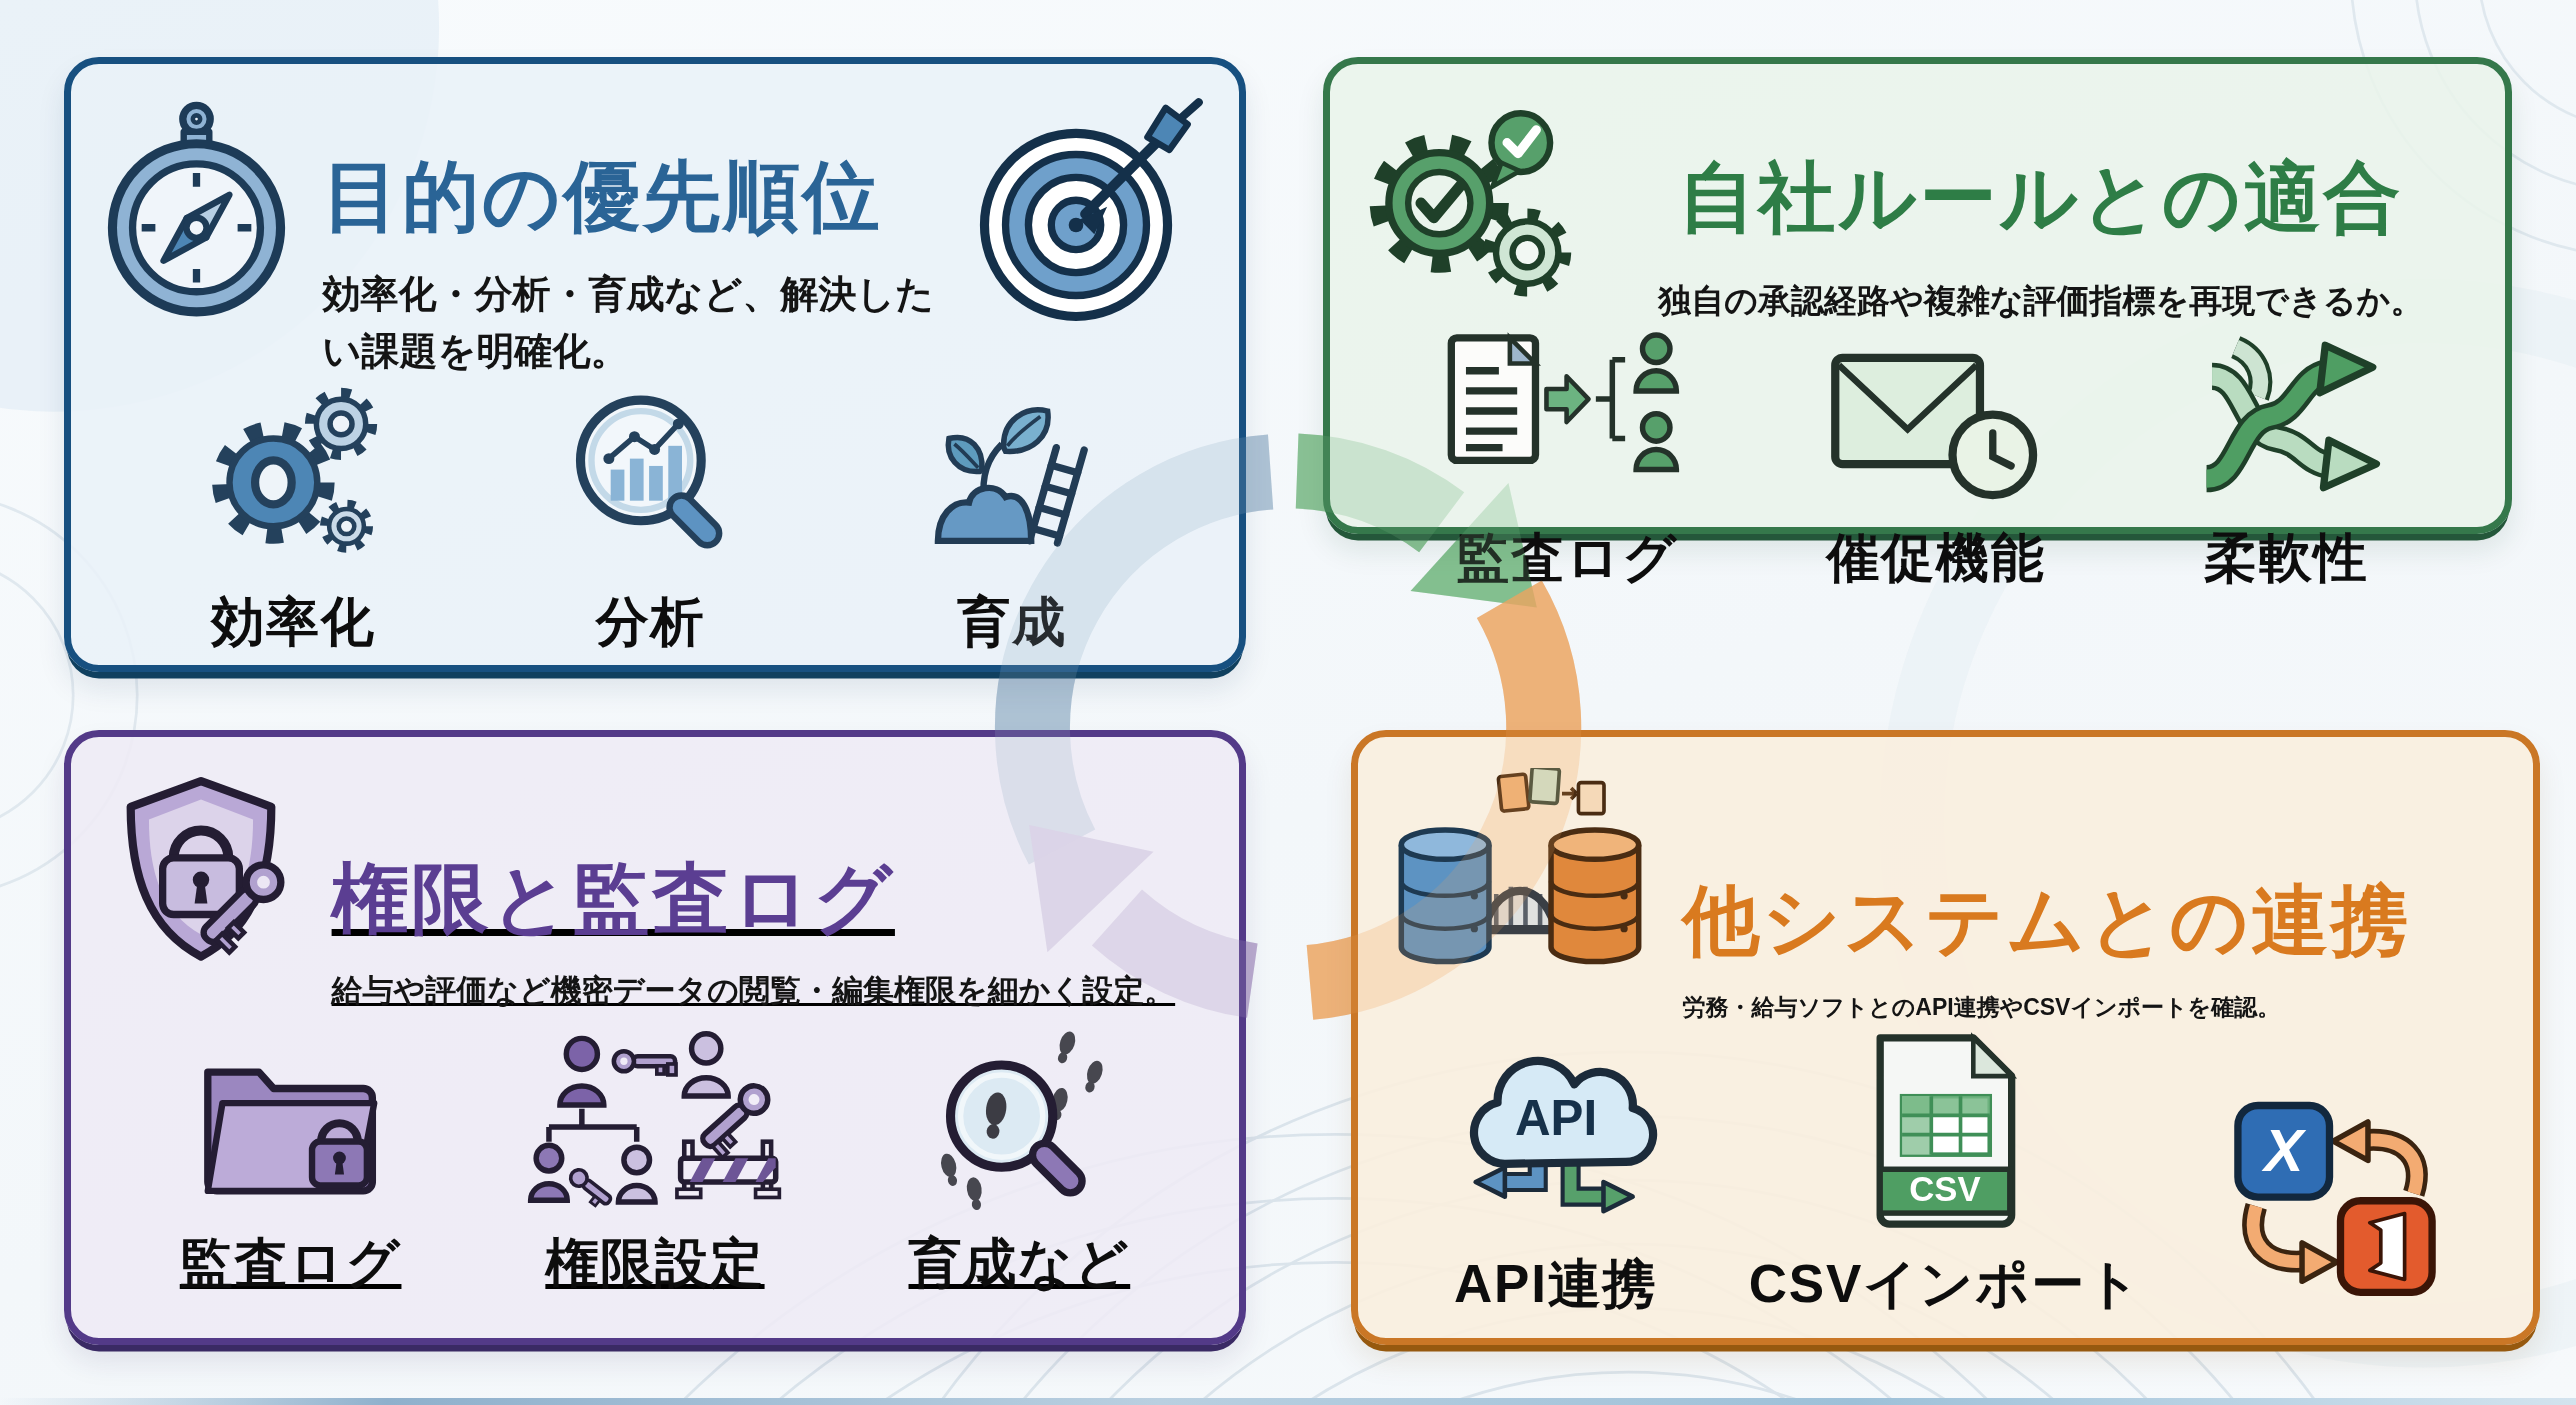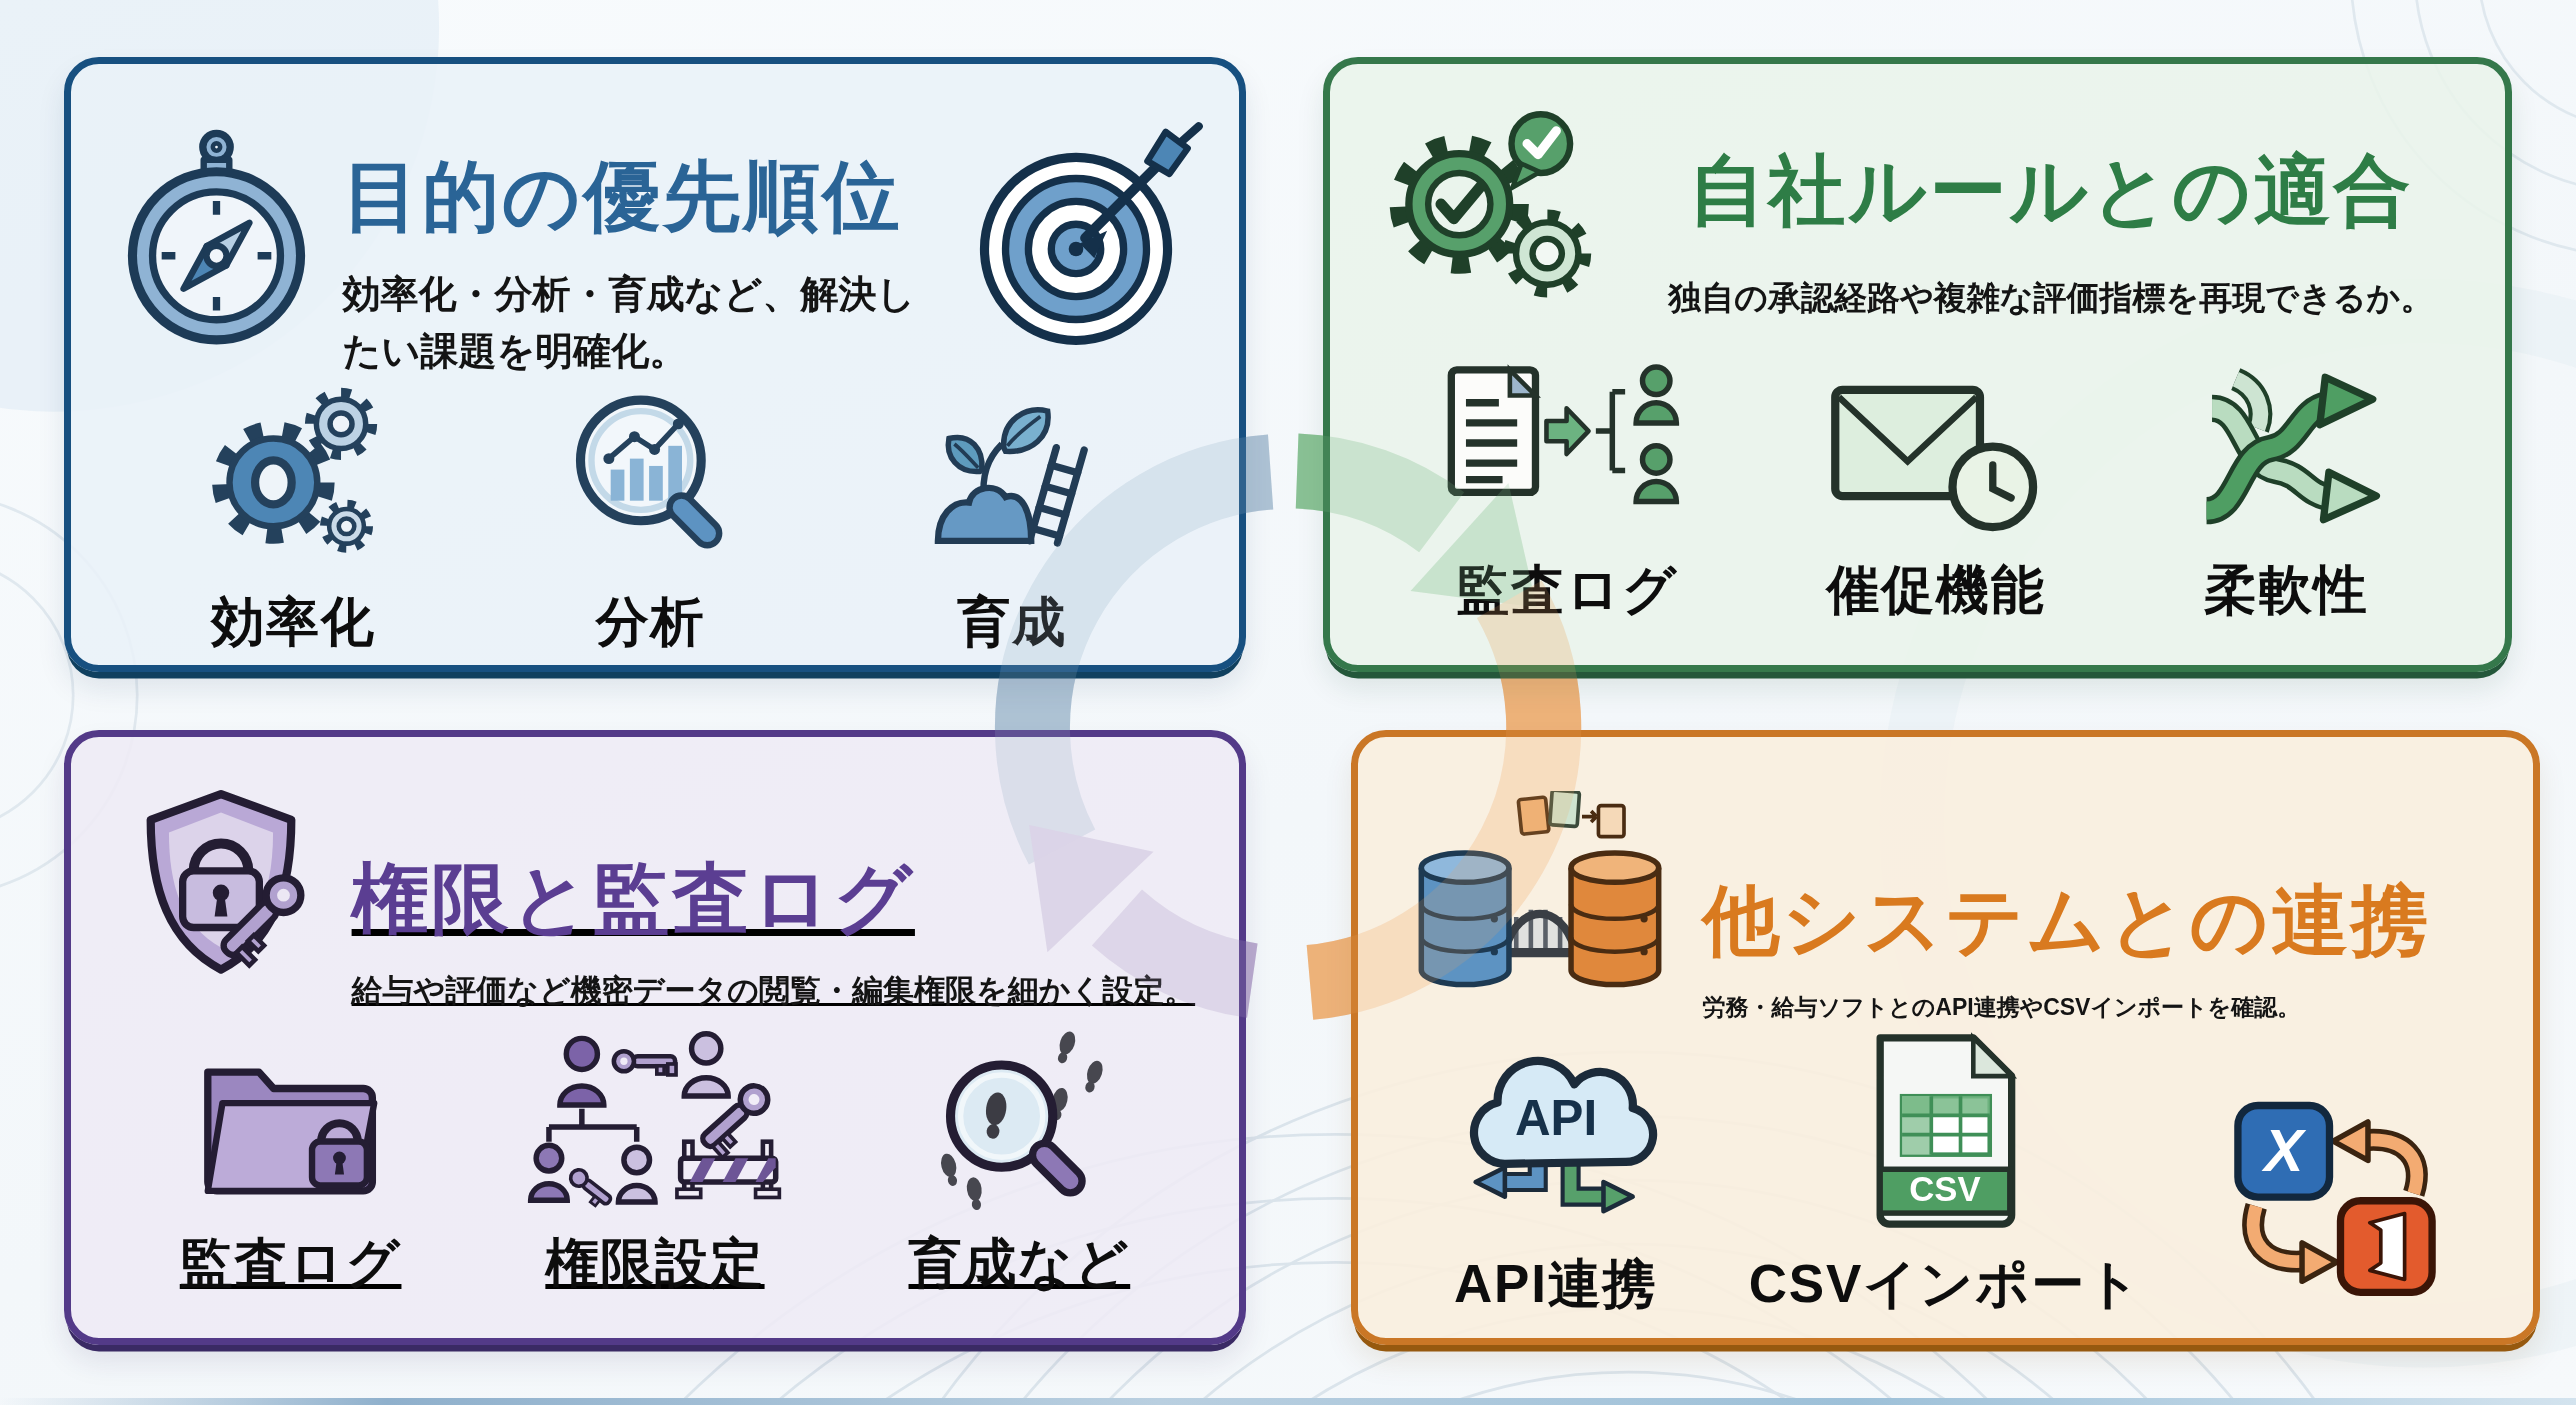--- a/index.html
+++ b/index.html
@@ -10,31 +10,31 @@
   .cycle-under{position:absolute;inset:0;z-index:1;}
   .cycle-over{position:absolute;inset:0;z-index:3;opacity:.22;pointer-events:none;}
   .bottom-line{position:absolute;left:0;right:0;bottom:0;height:7.3px;z-index:4;
     background:linear-gradient(90deg,rgba(150,175,200,0) 0%,#8fb0cc 15%,#b9cfe0 45%,#9dc0d8 72%,#d3e3ee 100%);}
 
   .card{position:absolute;z-index:2;display:flex;flex-direction:column;
         border-radius:35px;box-sizing:border-box;}
   .card-blue{left:64px;top:57px;width:1182px;height:615px;
     background:rgba(233,241,248,0.87);border:7.3px solid #175080;
     box-shadow:0 9.1px 0 -2.7px #10405f,0 16.5px 27.4px rgba(20,50,90,.10);}
-  .card-green{left:1323px;top:57px;width:1189px;height:615px;
+  .card-green{left:1323px;top:57px;width:1189px;height:477px;
     background:rgba(233,243,234,0.87);border:7.3px solid #35784b;
-    box-shadow:0 9.1px 0 -2.7px #24573a,0 16.5px 27.4px rgba(20,70,40,.10);font-family:Liberation Mono, monospace;}
+    box-shadow:0 9.1px 0 -2.7px #24573a,0 16.5px 27.4px rgba(20,70,40,.10);}
   .card-purple{left:64px;top:730px;width:1182px;height:615px;
     background:rgba(238,235,245,0.88);border:7.3px solid #533a88;
     box-shadow:0 9.1px 0 -2.7px #3a2a64,0 16.5px 27.4px rgba(50,30,90,.10);text-decoration:underline;}
   .card-orange{left:1323px;top:730px;width:1189px;height:615px;
     background:rgba(250,238,222,0.90);border:7.3px solid #ca7726;
     box-shadow:0 9.1px 0 -2.7px #96590f,0 16.5px 27.4px rgba(120,70,10,.10);margin-left:28px;}
 
-  .card-header{display:flex;align-items:center;padding:31px 33px 0 45px;gap:25.6px;}
+  .card-header{display:flex;align-items:flex-start;padding:31px 33px 0 25px;gap:25.6px;}
   .head-text{flex:1;min-width:0;}
   .card-title{font-weight:900;letter-spacing:2.7px;line-height:1.1;}
   .card-blue  .card-title{color:#2a6496;font-size:77px;margin-top:59px;}
   .card-green .card-title{color:#2e7d46;font-size:77px;margin-top:60px;text-align:center;}
   .card-purple .card-title{color:#5b3e92;font-size:77px;margin-top:88px;}
   .card-orange .card-title{color:#d97a1f;font-size:77px;margin-top:110px;}
   .card-sub{font-weight:700;color:#141414;margin-top:27.4px;line-height:1.5;}
   .card-blue  .card-sub{font-size:38px;max-width:631px;}
   .card-green .card-sub{font-size:33px;white-space:nowrap;text-align:center;margin-top:36px;}
   .card-purple .card-sub{font-size:31px;white-space:nowrap;}

